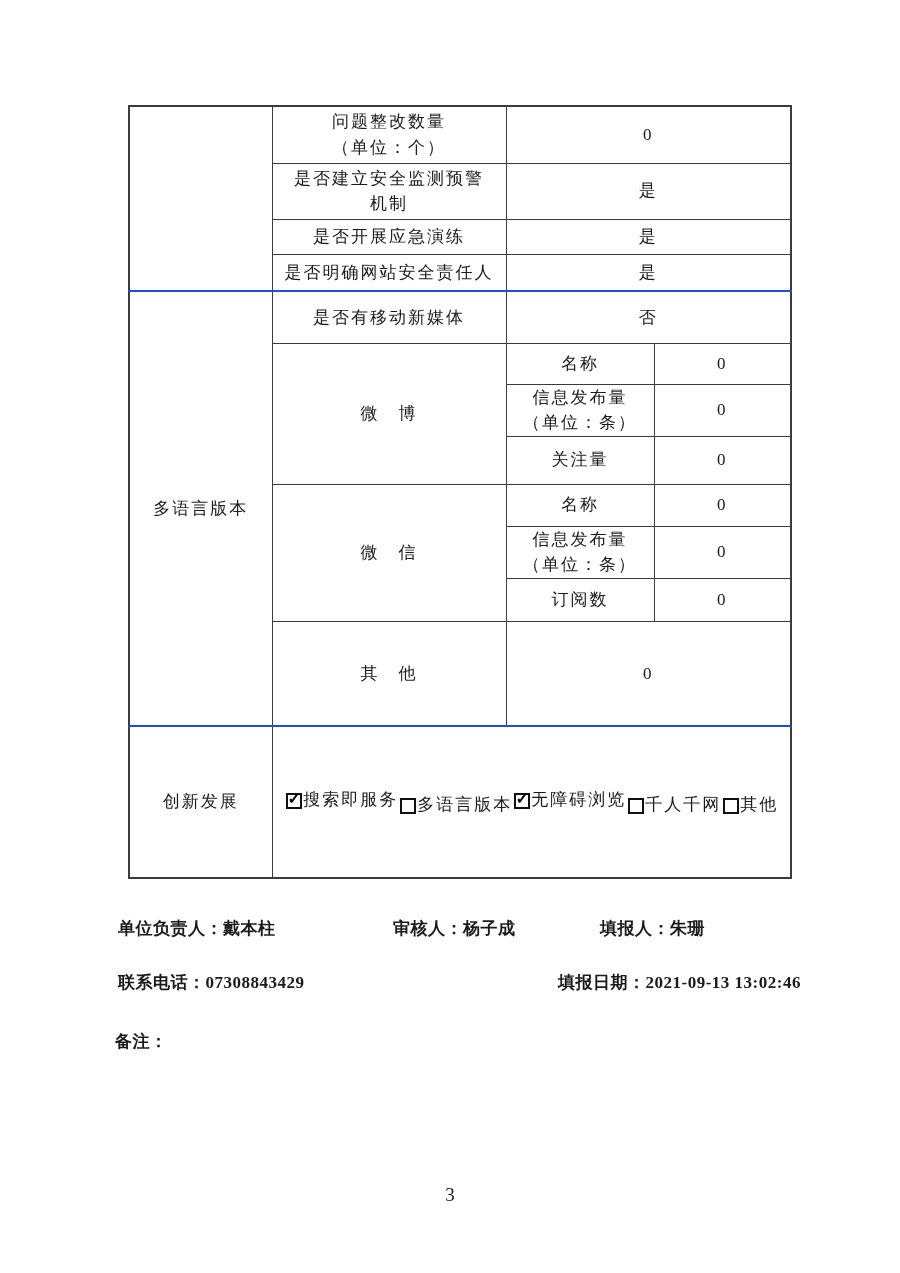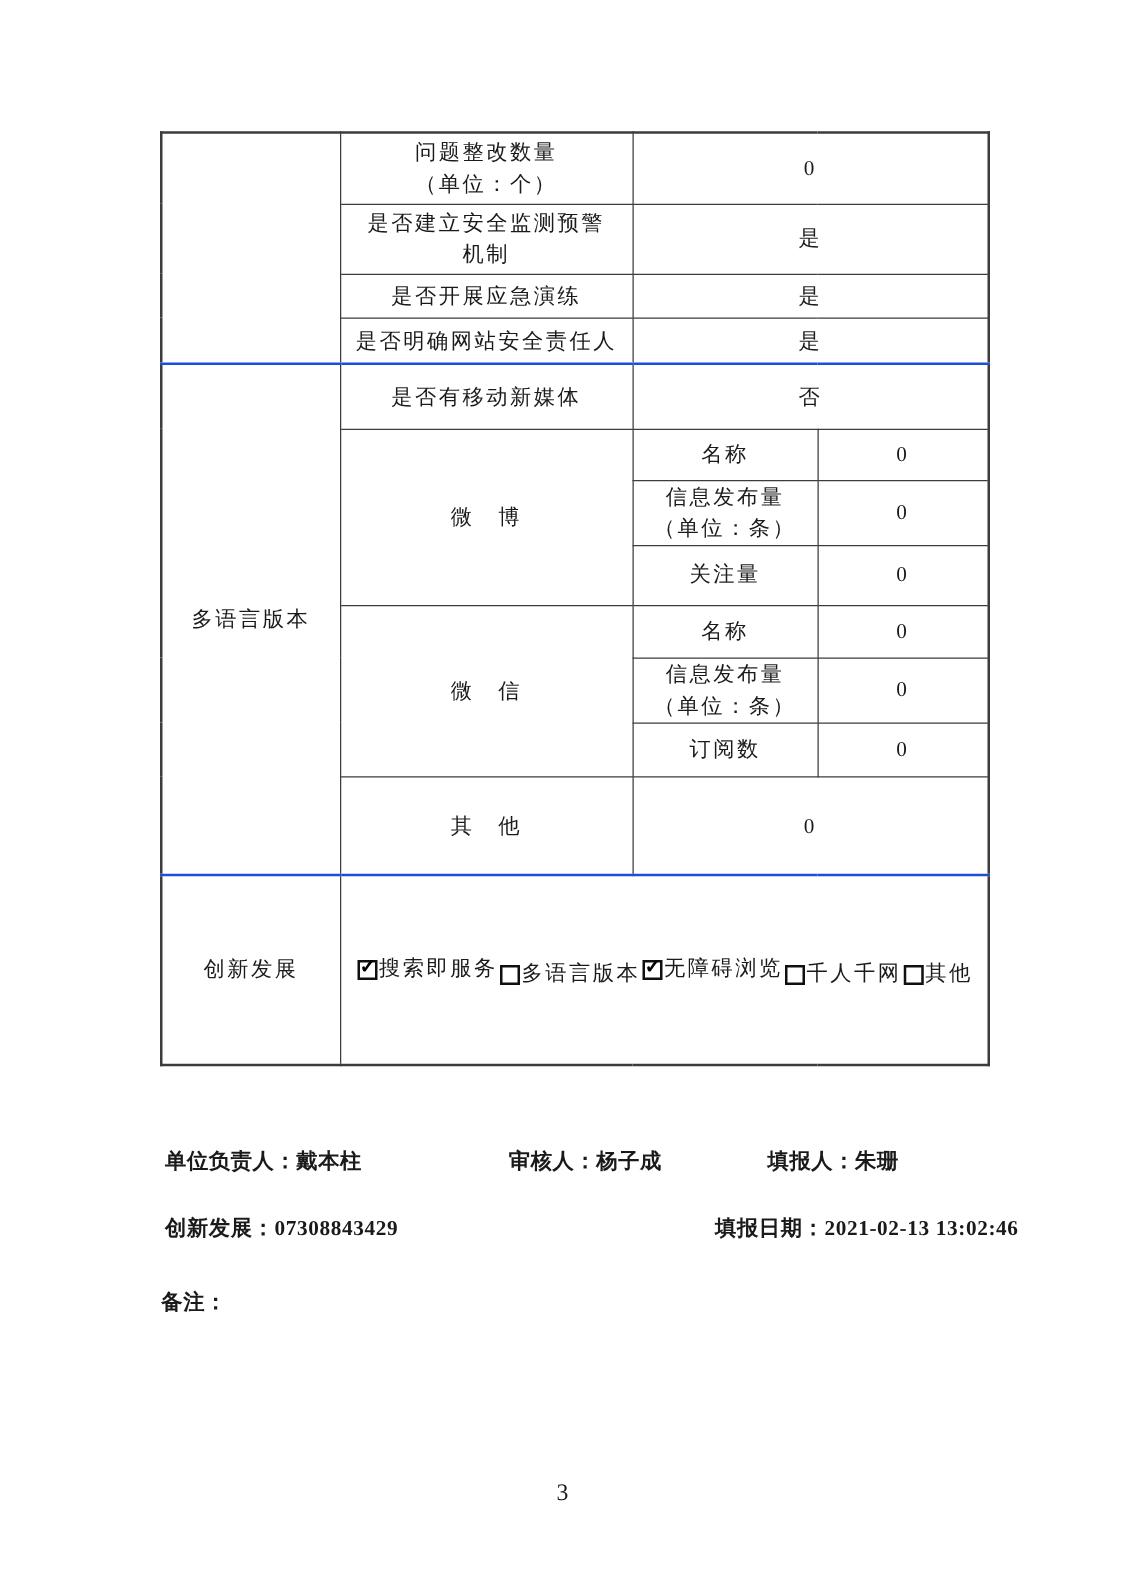--- a/index.html
+++ b/index.html
@@ -17,34 +17,34 @@
   table.report td {
     border:1px solid #3c3c3c; padding:0;
     text-align:center; vertical-align:middle;
     font-size:17px; letter-spacing:2px; line-height:1.5;
   }
   tr.section-start td { border-top:2px solid #1d4ed8; }
   td.val { letter-spacing:0; }
   
   tr.r1{height:57px} tr.r2{height:56px} tr.r3{height:35px} tr.r4{height:37px}
   tr.r5{height:52px} tr.r6{height:41px} tr.r7{height:49px} tr.r8{height:48px}
-  tr.r9{height:42px} tr.r10{height:48px} tr.r11{height:43px} tr.r12{height:79px}
+  tr.r9{height:42px} tr.r10{height:48px} tr.r11{height:43px} tr.r12{height:105px}
   tr.r13{height:152px}
   
   td.checkbox-cell { letter-spacing:1px; }
   .opt { display:inline-flex; align-items:center; white-space:nowrap; }
   .checkbox {
     display:inline-flex; width:12px; height:12px; margin:0 1px 0 2px;
     border:2px solid #101010; align-items:center; justify-content:center;
     font-size:16px; font-weight:bold; line-height:1; overflow:visible;
     letter-spacing:0; transform:translateY(1px); color:#000;
   }
   .checkbox > i { font-style:normal; transform:translateY(-2px); }
   
-  .foot { position:absolute; font-weight:bold; font-size:17px; letter-spacing:0.5px; white-space:nowrap;margin-left:14px; }
+  .foot { position:absolute; font-weight:bold; font-size:17px; letter-spacing:0.5px; white-space:nowrap; }
   #unit-head { left:118px; top:917px; }
   #reviewer  { left:393px; top:917px; }
   #filler    { left:600px; top:917px; }
   #phone     { left:118px; top:971px; }
   #date      { left:558px; top:971px; }
   #remarks   { left:115px; top:1030px; }
   #page-num  {
     position:absolute; top:1184px; left:0; width:900px; text-align:center;
     font-size:19px; font-weight:normal; letter-spacing:0;
   }
@@ -157,17 +157,17 @@
             <span>其他</span>
           </span>
       </td>
     </tr>
   </tbody>
 </table>
 
 <div class="foot" id="unit-head"><span>单位负责人：</span><span>戴本柱</span></div>
 <div class="foot" id="reviewer"><span>审核人：</span><span>杨子成</span></div>
 <div class="foot" id="filler"><span>填报人：</span><span>朱珊</span></div>
-<div class="foot" id="phone"><span>创新发展：</span><span>07308843429</span></div>
-<div class="foot" id="date"><span>填报日期：</span><span>2021-02-13 13:02:46</span></div>
+<div class="foot" id="phone"><span>联系电话：</span><span>07308843429</span></div>
+<div class="foot" id="date"><span>填报日期：</span><span>2021-09-13 13:02:46</span></div>
 <div class="foot" id="remarks">备注：</div>
 
 <div id="page-num">3</div>
 
 </body></html>

